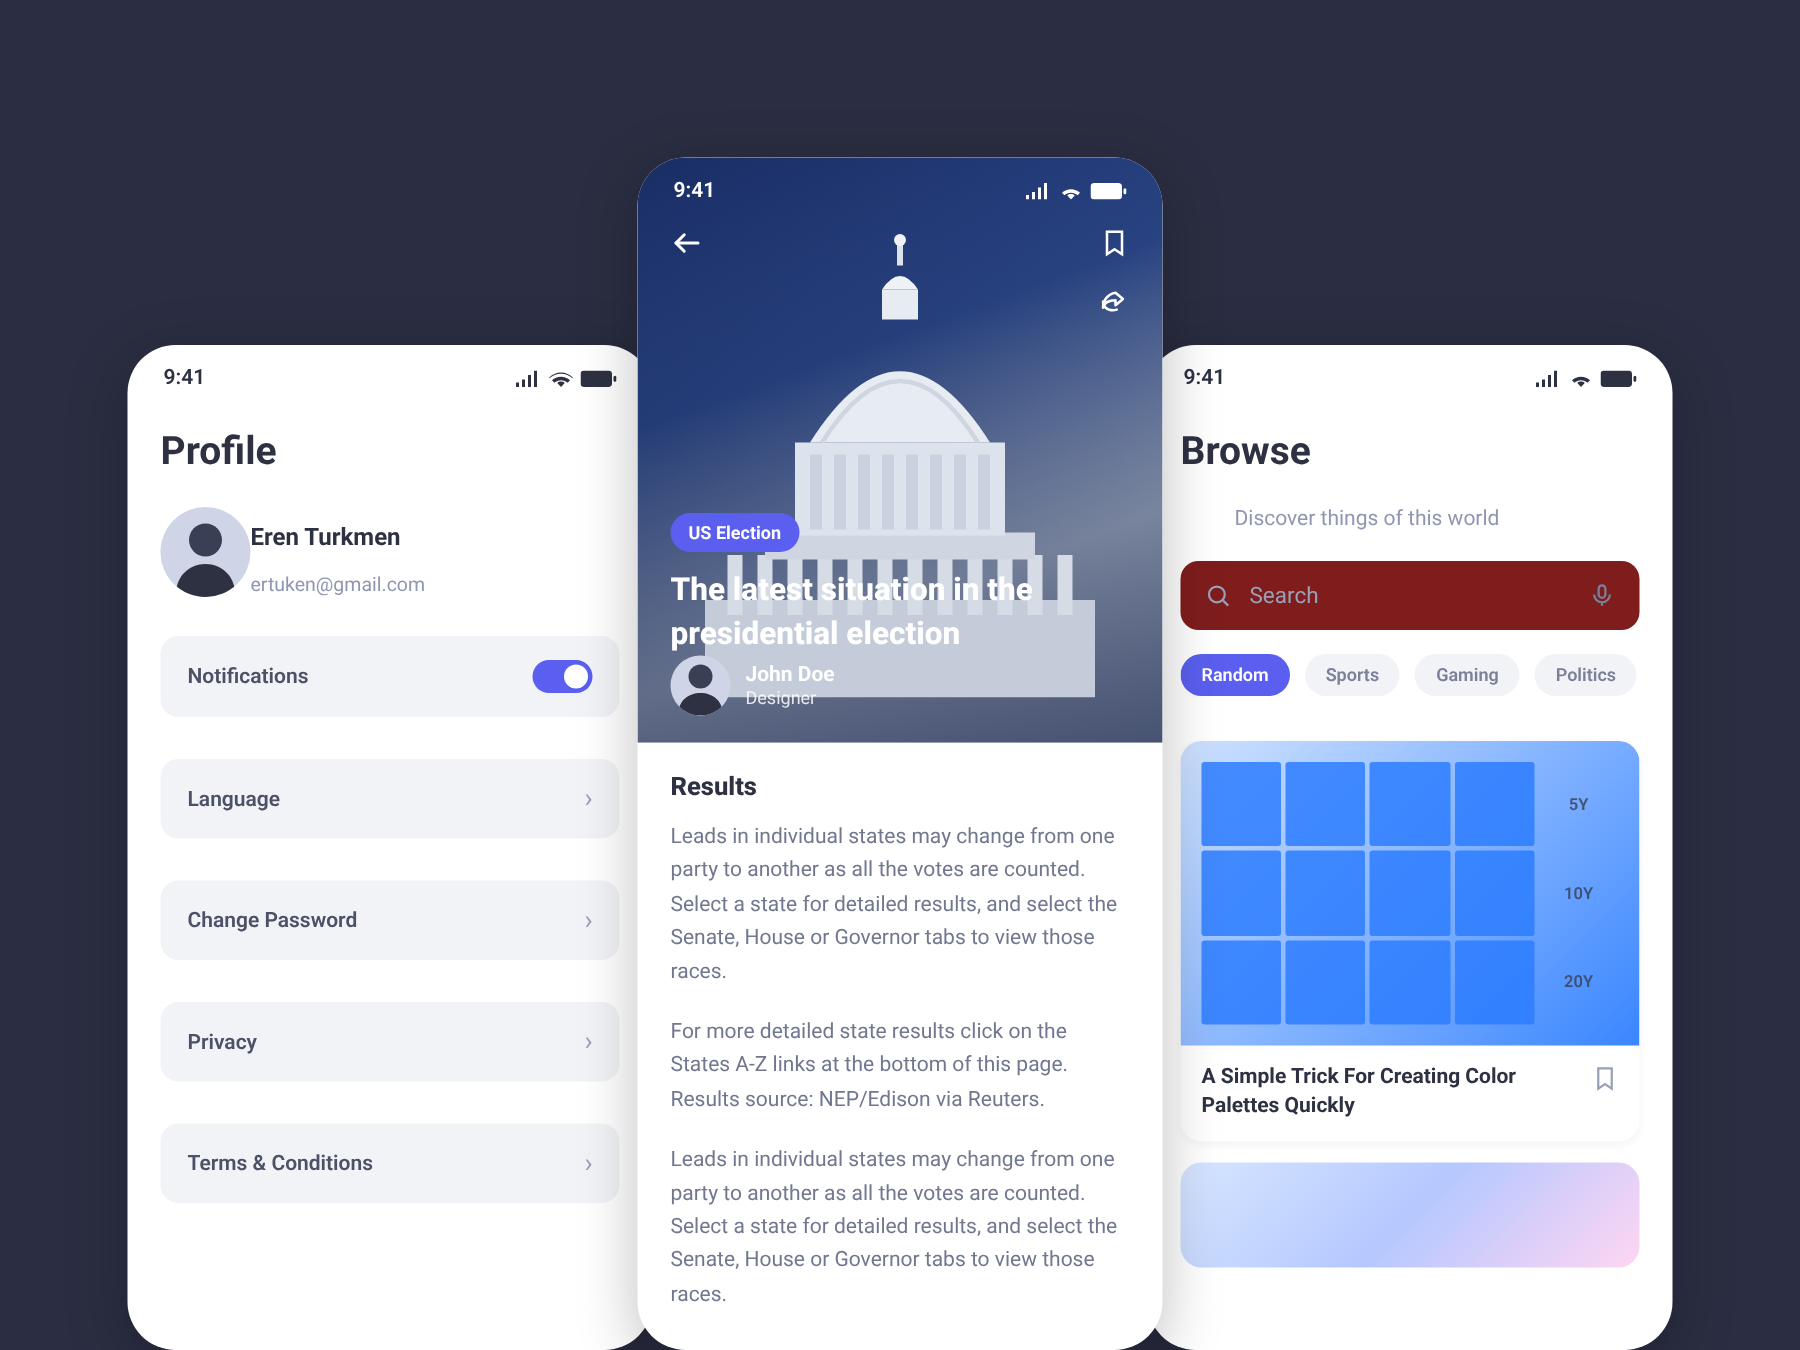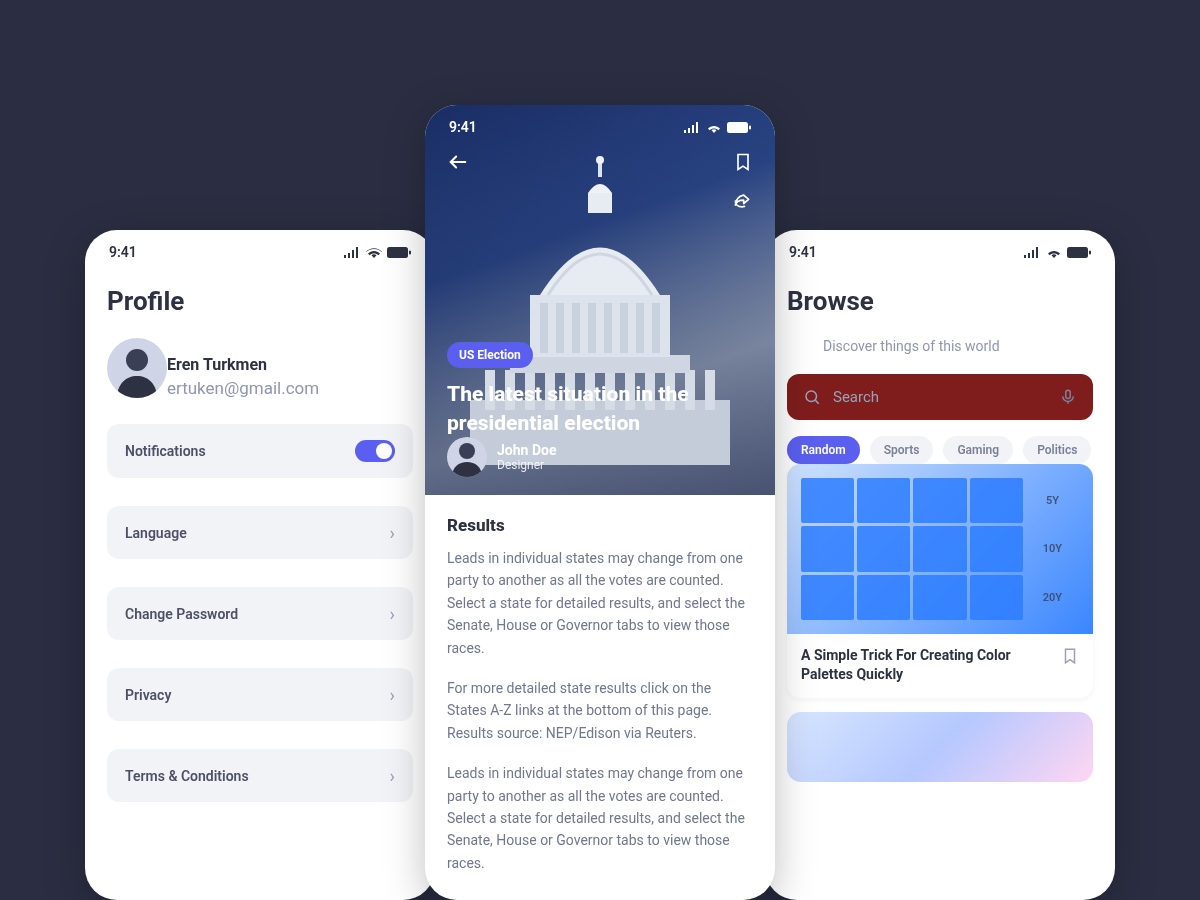--- a/index.html
+++ b/index.html
@@ -34,51 +34,51 @@
   .status-icons svg { display: block; }
 
   
   .profile-wrap { padding: 8px 22px 0; }
   .page-title { font-size: 26px; font-weight: 700; color: #2d3142; margin: 12px 0 22px; }
   .user-row { display:flex; align-items:flex-end; margin-bottom: 26px; }
   .avatar { width:60px; height:60px; border-radius:50%; overflow:hidden; flex-shrink:0;
             background:#cfd5e7; display:flex; align-items:flex-end; justify-content:center; }
   .avatar svg { width: 100%; height: 100%; }
   .user-name { font-size:16px; font-weight:700; color:#2d3142; }
-  .user-email{ font-size:17px; color:#8f96b0; margin-top:4px; }
+  .user-email{ font-size:13px; color:#8f96b0; margin-top:16px; }
   .settings-list { display:flex; flex-direction:column; gap:28px; }
   .settings-item {
     background:#f2f3f7; border-radius:12px; padding:16px 18px;
     display:flex; align-items:center; justify-content:space-between;
     font-size:14px; font-weight:600; color:#4c5167;
   }
   .toggle { width:40px; height:22px; border-radius:999px; background:#5a5fef; position:relative; }
   .toggle::after{content:""; position:absolute; right:3px; top:3px; width:16px; height:16px;
                  border-radius:50%; background:#fff;}
   .chev { color:#9aa0b8; font-weight:400; font-size:18px; }
 
   
   .browse-wrap { padding: 8px 22px 0; }
   .page-sub { font-size:14px; color:#8f96b0; margin-top:4px;margin-left:36px; }
   .search-box {
     background:#7f1d1d; border-radius:12px; margin:20px 0 16px;
     display:flex; align-items:center; padding:14px 16px; gap:12px;
     font-size:15px; color:#9aa0b8;
   }
   .search-box .sp { flex:1; }
-  .chips { display:flex; gap:10px; overflow:hidden; margin-bottom:0; }
+  .chips { display:flex; gap:10px; overflow:hidden; margin-bottom:30px; }
   .chip { padding:7px 14px; border-radius:999px; font-size:12px; font-weight:600;
           background:#f2f3f7; color:#7a8099; white-space:nowrap; }
   .chip.active { background:#5a5fef; color:#fff; }
   .card {
     border-radius:14px; overflow:hidden; background:#fff;
     box-shadow:0 2px 6px rgba(40,40,80,.05);
     margin-bottom:14px;
   }
-  .card-img { height:170px; background:linear-gradient(135deg,#cfe2ff,#3a86ff);
+  .card-img { height:203px; background:linear-gradient(135deg,#cfe2ff,#3a86ff);
               position:relative; }
   .swatch-grid{ position:absolute; inset:14px; display:grid; grid-template-columns:repeat(5,1fr);
                 grid-template-rows:repeat(3,1fr); gap:3px; }
   .swatch-grid div{ background:#2d7dff; opacity:.85; border-radius:2px; }
   .swatch-grid div:nth-child(5),
   .swatch-grid div:nth-child(10),
   .swatch-grid div:nth-child(15){ background:transparent; font-size:11px; font-weight:600;
       color:#3a4560; display:flex; align-items:center; justify-content:center; }
   .card-body { padding:12px 14px 14px; display:flex; align-items:flex-start; gap:10px; }
   .card-title { font-size:14px; font-weight:700; color:#2d3142; line-height:1.35; flex:1; }

